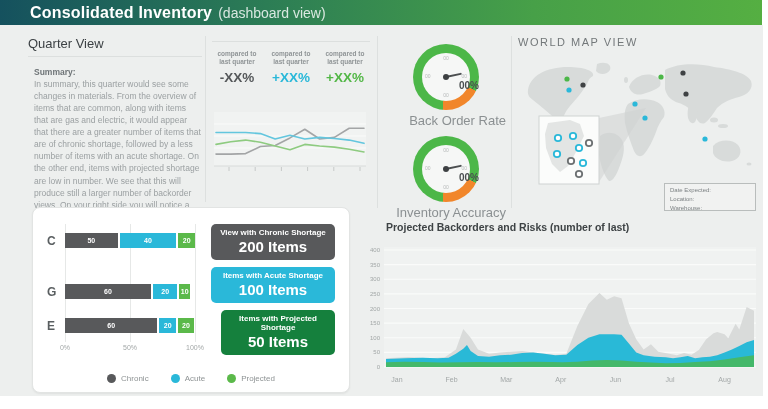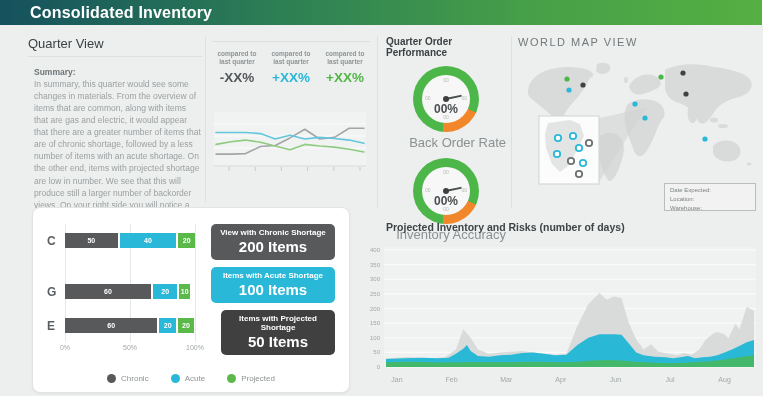--- a/index.html
+++ b/index.html
@@ -45,21 +45,21 @@
   .gauge{position:relative;width:66px;height:66px;margin:8px auto 3px auto;}
   .ring{position:absolute;inset:0;border-radius:50%;}
   .inner{position:absolute;inset:9px;border-radius:50%;background:#f6f7f6;}
   .gtick{position:absolute;font-size:5px;color:#b6bab9;}
   .gtick.t{top:11px;left:50%;transform:translateX(-50%);}
   .gtick.r{right:12px;top:29px;}
   .gtick.b{bottom:12px;left:50%;transform:translateX(-50%);}
   .gtick.l{left:12px;top:29px;}
   .needle{position:absolute;left:50%;top:50%;width:2px;height:16px;margin-left:-1px;margin-top:-16px;background:#4b4e50;border-radius:1px;transform-origin:50% 100%;}
   .gdot{position:absolute;left:50%;top:50%;width:6px;height:6px;margin:-3px 0 0 -3px;border-radius:50%;background:#3d4042;}
-  .gpct{position:absolute;left:0;right:0;top:36px;text-align:center;font-size:12px;font-weight:bold;color:#4a4e50;}
+  .gpct{position:absolute;left:0;right:0;top:36px;text-align:right;font-size:10px;font-weight:bold;color:#4a4e50;}
   .gauge-label{text-align:right;font-size:13px;color:#8b9092;margin-bottom:6px;}
 
   
   .map-panel{left:518px;top:11px;width:245px;}
   .map-title{font-size:11px;font-weight:normal;color:#73787a;letter-spacing:1.5px;}
   #map-svg{display:block;margin-top:12px;}
   .map-info{position:absolute;left:146px;top:147px;width:92px;height:28px;border:1px solid #b9bdbc;background:#f1f2f1;box-sizing:border-box;padding:2px 5px;font-size:6px;line-height:1.5;color:#7d8284;}
 
   
   .shortage-card{left:32px;top:182px;width:318px;height:186px;background:#ffffff;border:1px solid #e2e4e3;border-radius:8px;box-shadow:0 1px 2px rgba(0,0,0,.06);}
@@ -85,20 +85,21 @@
   .backorders h3{position:absolute;left:30px;top:6px;font-size:10.5px;font-weight:bold;color:#3e4345;}
   #area-chart{position:absolute;left:0;top:28px;}
 </style>
 </head>
 <body>
 
 <div class="page">
 
   <header>
     <span class="h-title">Consolidated Inventory</span>
+    <span class="h-sub">(dashboard view)</span>
   </header>
 
   <div class="content">
 
     <div class="vdiv d1"></div>
     <div class="vdiv d2"></div>
     <div class="vdiv d3"></div>
 
     <section class="quarter-view">
       <h2>Quarter View</h2>
@@ -135,21 +136,20 @@
           <line x1="95.6" y1="63" x2="95.6" y2="67" stroke="#c6c9c8" stroke-width="1"></line>
           <line x1="121.8" y1="63" x2="121.8" y2="67" stroke="#c6c9c8" stroke-width="1"></line>
           <line x1="148" y1="63" x2="148" y2="67" stroke="#c6c9c8" stroke-width="1"></line>
           <polyline points="4,50.12 18.8,50.12 33.6,49.58 48.400000000000006,42.56 63.2,41.48 78,33.92 92.80000000000001,25.28 107.60000000000001,35 122.4,33.379999999999995 137.20000000000002,24.199999999999996 152,24.199999999999996" fill="none" stroke="#a3a5a6" stroke-width="1.6" stroke-linejoin="round" stroke-linecap="round"></polyline>
           <polyline points="4,28.519999999999996 18.8,28.519999999999996 33.6,28.519999999999996 48.400000000000006,29.599999999999994 63.2,35 78,31.22 92.80000000000001,35 107.60000000000001,33.379999999999995 122.4,34.459999999999994 137.20000000000002,36.08 152,39.32" fill="none" stroke="#63c6de" stroke-width="1.6" stroke-linejoin="round" stroke-linecap="round"></polyline>
           <polyline points="4,40.4 18.8,37.7 33.6,36.08 48.400000000000006,38.239999999999995 63.2,42.019999999999996 78,45.8 92.80000000000001,40.4 107.60000000000001,42.019999999999996 122.4,43.099999999999994 137.20000000000002,45.26 152,47.96" fill="none" stroke="#8ecb80" stroke-width="1.6" stroke-linejoin="round" stroke-linecap="round"></polyline>
         </svg>
     </section>
 
     <section class="qop">
-      <h3>Quarter Order Performance</h3>
       <div id="gauges">
           <div>
             <div class="gauge">
               <div class="ring" style="background: conic-gradient(rgb(76, 183, 72) 0deg, rgb(76, 183, 72) 115deg, rgb(241, 134, 43) 115deg, rgb(241, 134, 43) 186deg, rgb(76, 183, 72) 186deg, rgb(76, 183, 72) 360deg);"></div>
               <div class="inner"></div>
               <div class="gtick t">00</div>
               <div class="gtick r">00</div>
               <div class="gtick b">00</div>
               <div class="gtick l">00</div>
               <div class="needle" style="transform: rotate(78deg);"></div>
@@ -266,21 +266,21 @@
       </div>
       <div id="cards">
           <div class="info-card" style="background: rgb(88, 89, 91);">
             <div class="ic-title">View with Chronic Shortage</div>
             <div class="ic-value">200 Items</div>
           </div>
           <div class="info-card" style="background: rgb(42, 184, 217);">
             <div class="ic-title">Items with Acute Shortage</div>
             <div class="ic-value">100 Items</div>
           </div>
-          <div class="info-card" style="background: #404040; margin-left: 10px;">
+          <div class="info-card" style="background: #15803d; margin-left: 10px;">
             <div class="ic-title">Items with Projected Shortage</div>
             <div class="ic-value">50 Items</div>
           </div>
         </div>
       <div id="legend">
           <div class="lg-item">
             <div class="lg-dot" style="background: rgb(88, 89, 91);"></div>
             <div>Chronic</div>
           </div>
           <div class="lg-item">
@@ -288,21 +288,21 @@
             <div>Acute</div>
           </div>
           <div class="lg-item">
             <div class="lg-dot" style="background: rgb(91, 185, 74);"></div>
             <div>Projected</div>
           </div>
         </div>
     </section>
 
     <section class="backorders">
-      <h3>Projected Inventory and Risks (number of days)</h3>
+      <h3>Projected Backorders and Risks (number of last)</h3>
       <svg id="area-chart" width="404" height="150" viewBox="0 0 404 150">
           <rect x="28" y="4" width="372" height="120" fill="#f0f2f1"></rect>
           <line x1="28" y1="7" x2="400" y2="7" stroke="#fafbfa" stroke-width="1.2"></line>
           <text x="24" y="9" text-anchor="end" font-size="6" fill="#a2a7a7" font-family="Liberation Sans, sans-serif">400</text>
           <line x1="28" y1="21.625" x2="400" y2="21.625" stroke="#fafbfa" stroke-width="1.2"></line>
           <text x="24" y="23.625" text-anchor="end" font-size="6" fill="#a2a7a7" font-family="Liberation Sans, sans-serif">350</text>
           <line x1="28" y1="36.25" x2="400" y2="36.25" stroke="#fafbfa" stroke-width="1.2"></line>
           <text x="24" y="38.25" text-anchor="end" font-size="6" fill="#a2a7a7" font-family="Liberation Sans, sans-serif">300</text>
           <line x1="28" y1="50.875" x2="400" y2="50.875" stroke="#fafbfa" stroke-width="1.2"></line>
           <text x="24" y="52.875" text-anchor="end" font-size="6" fill="#a2a7a7" font-family="Liberation Sans, sans-serif">250</text>

